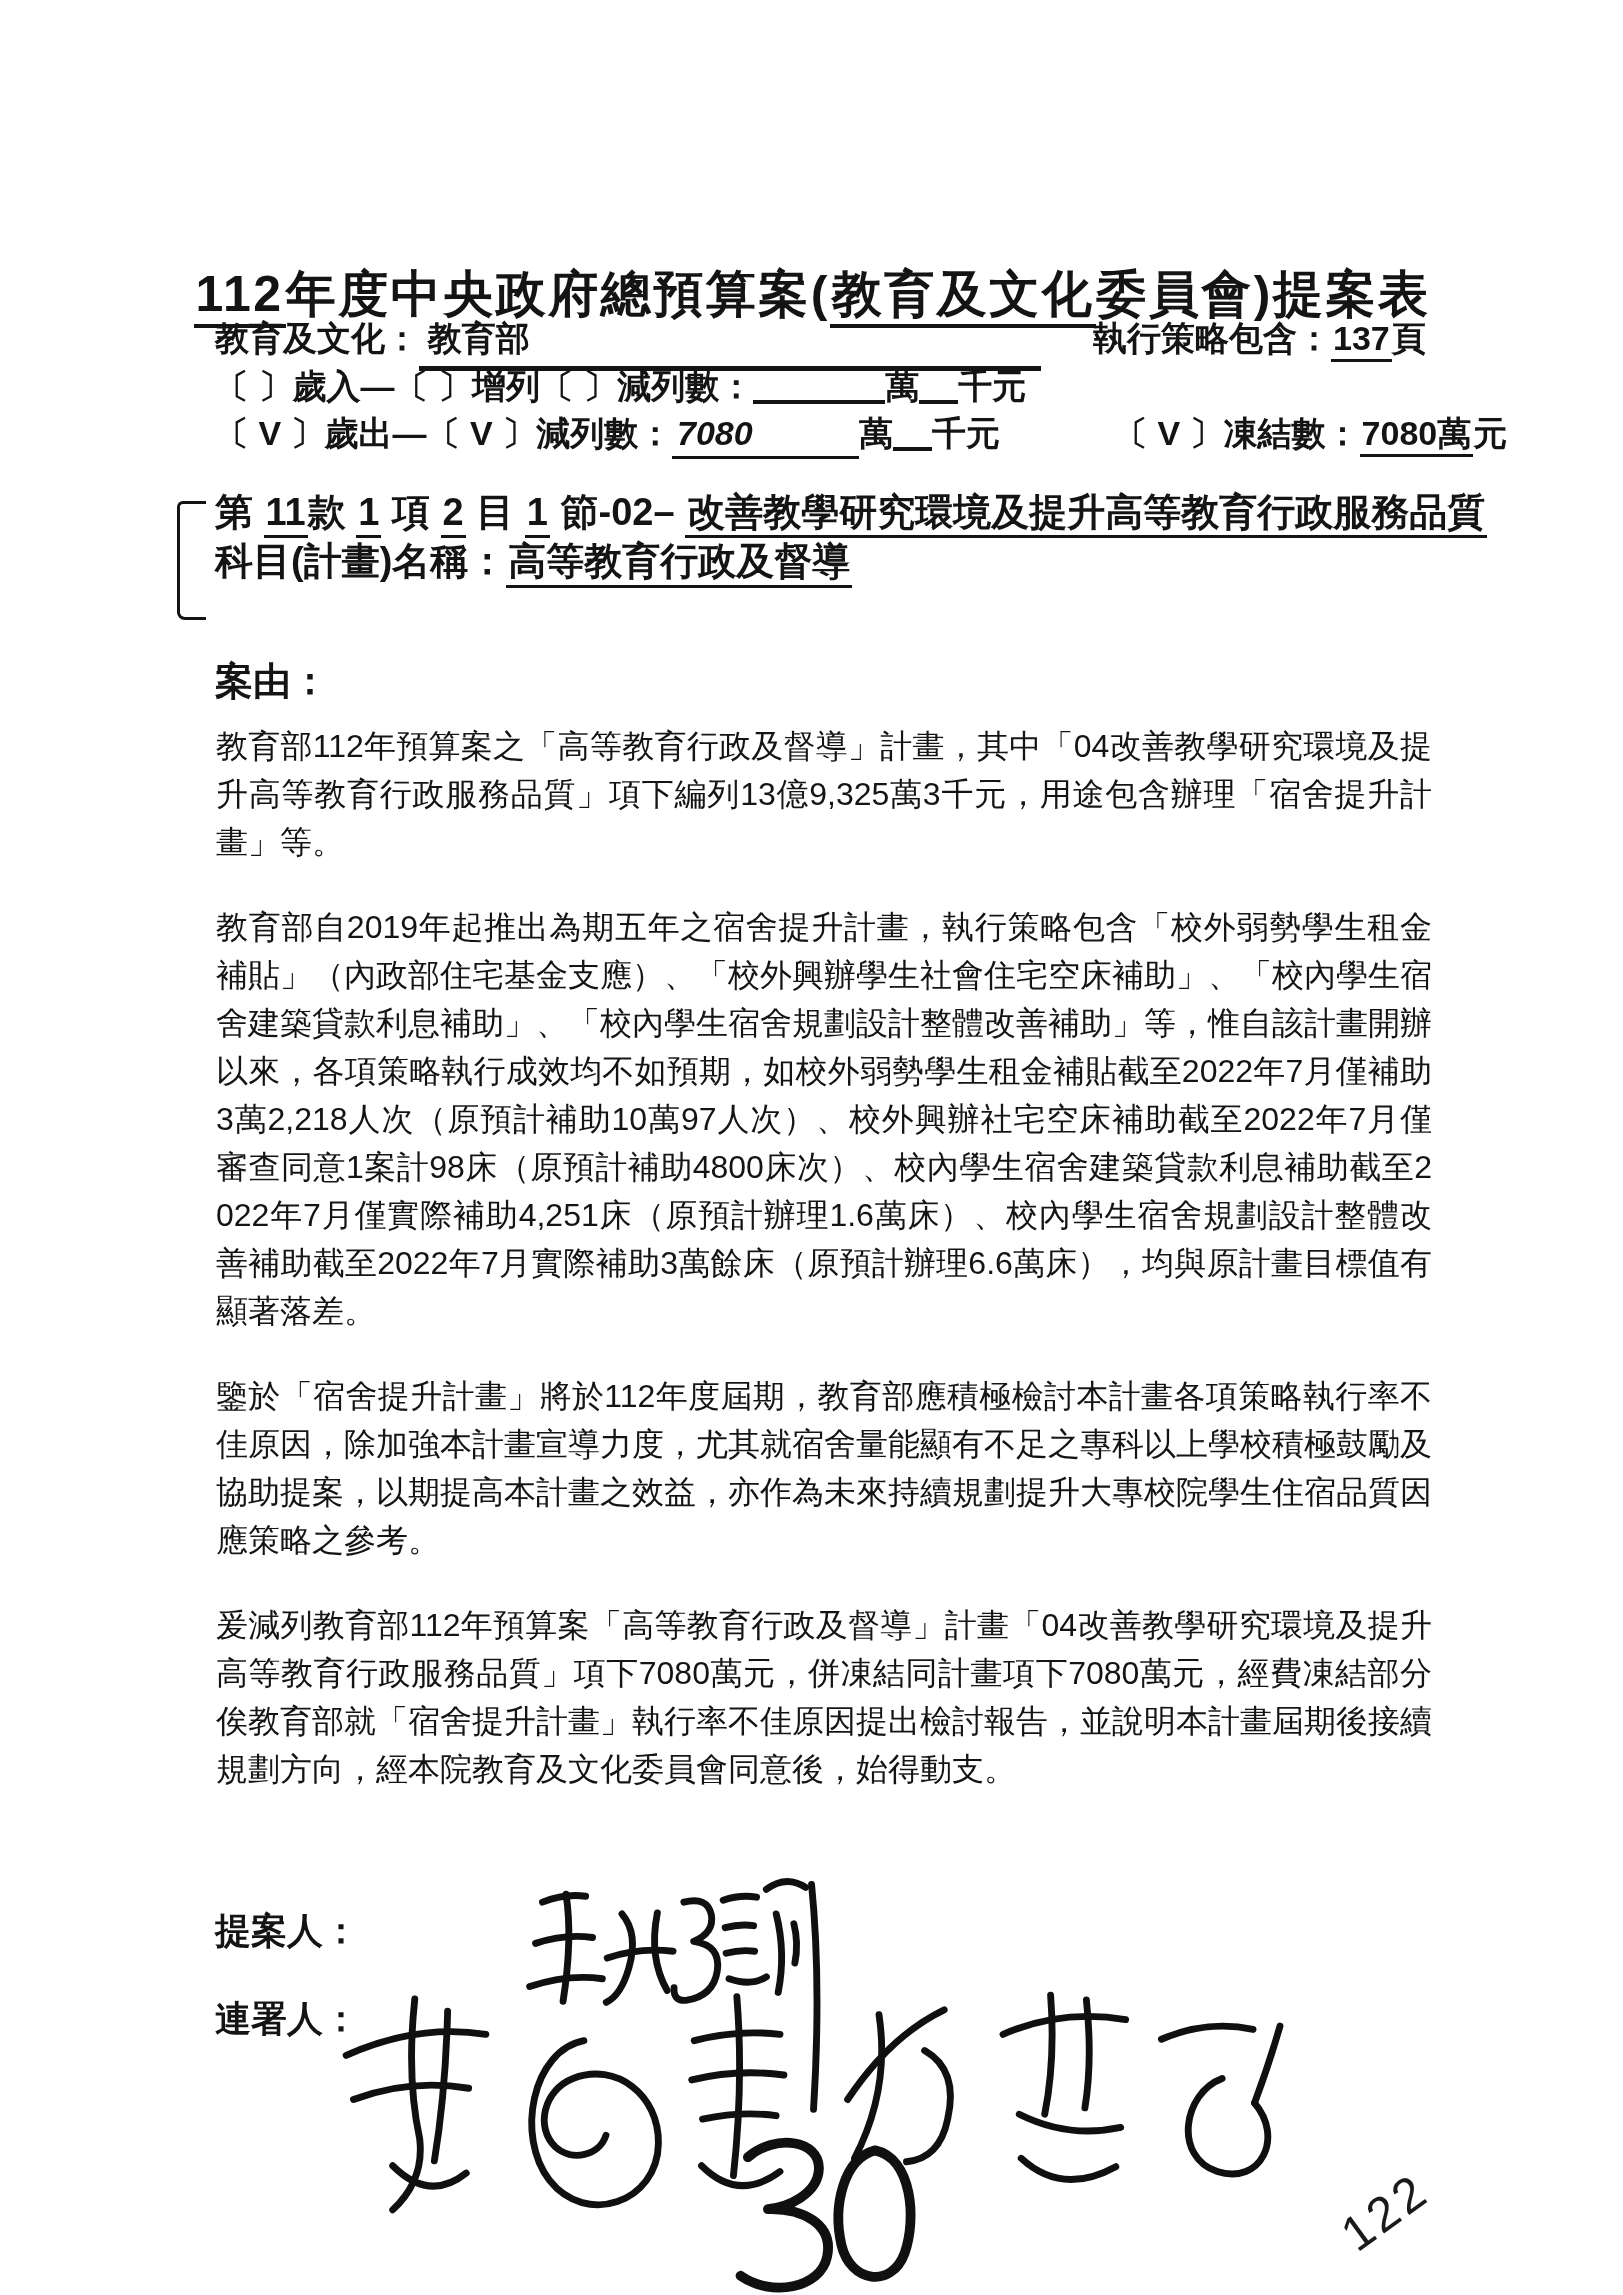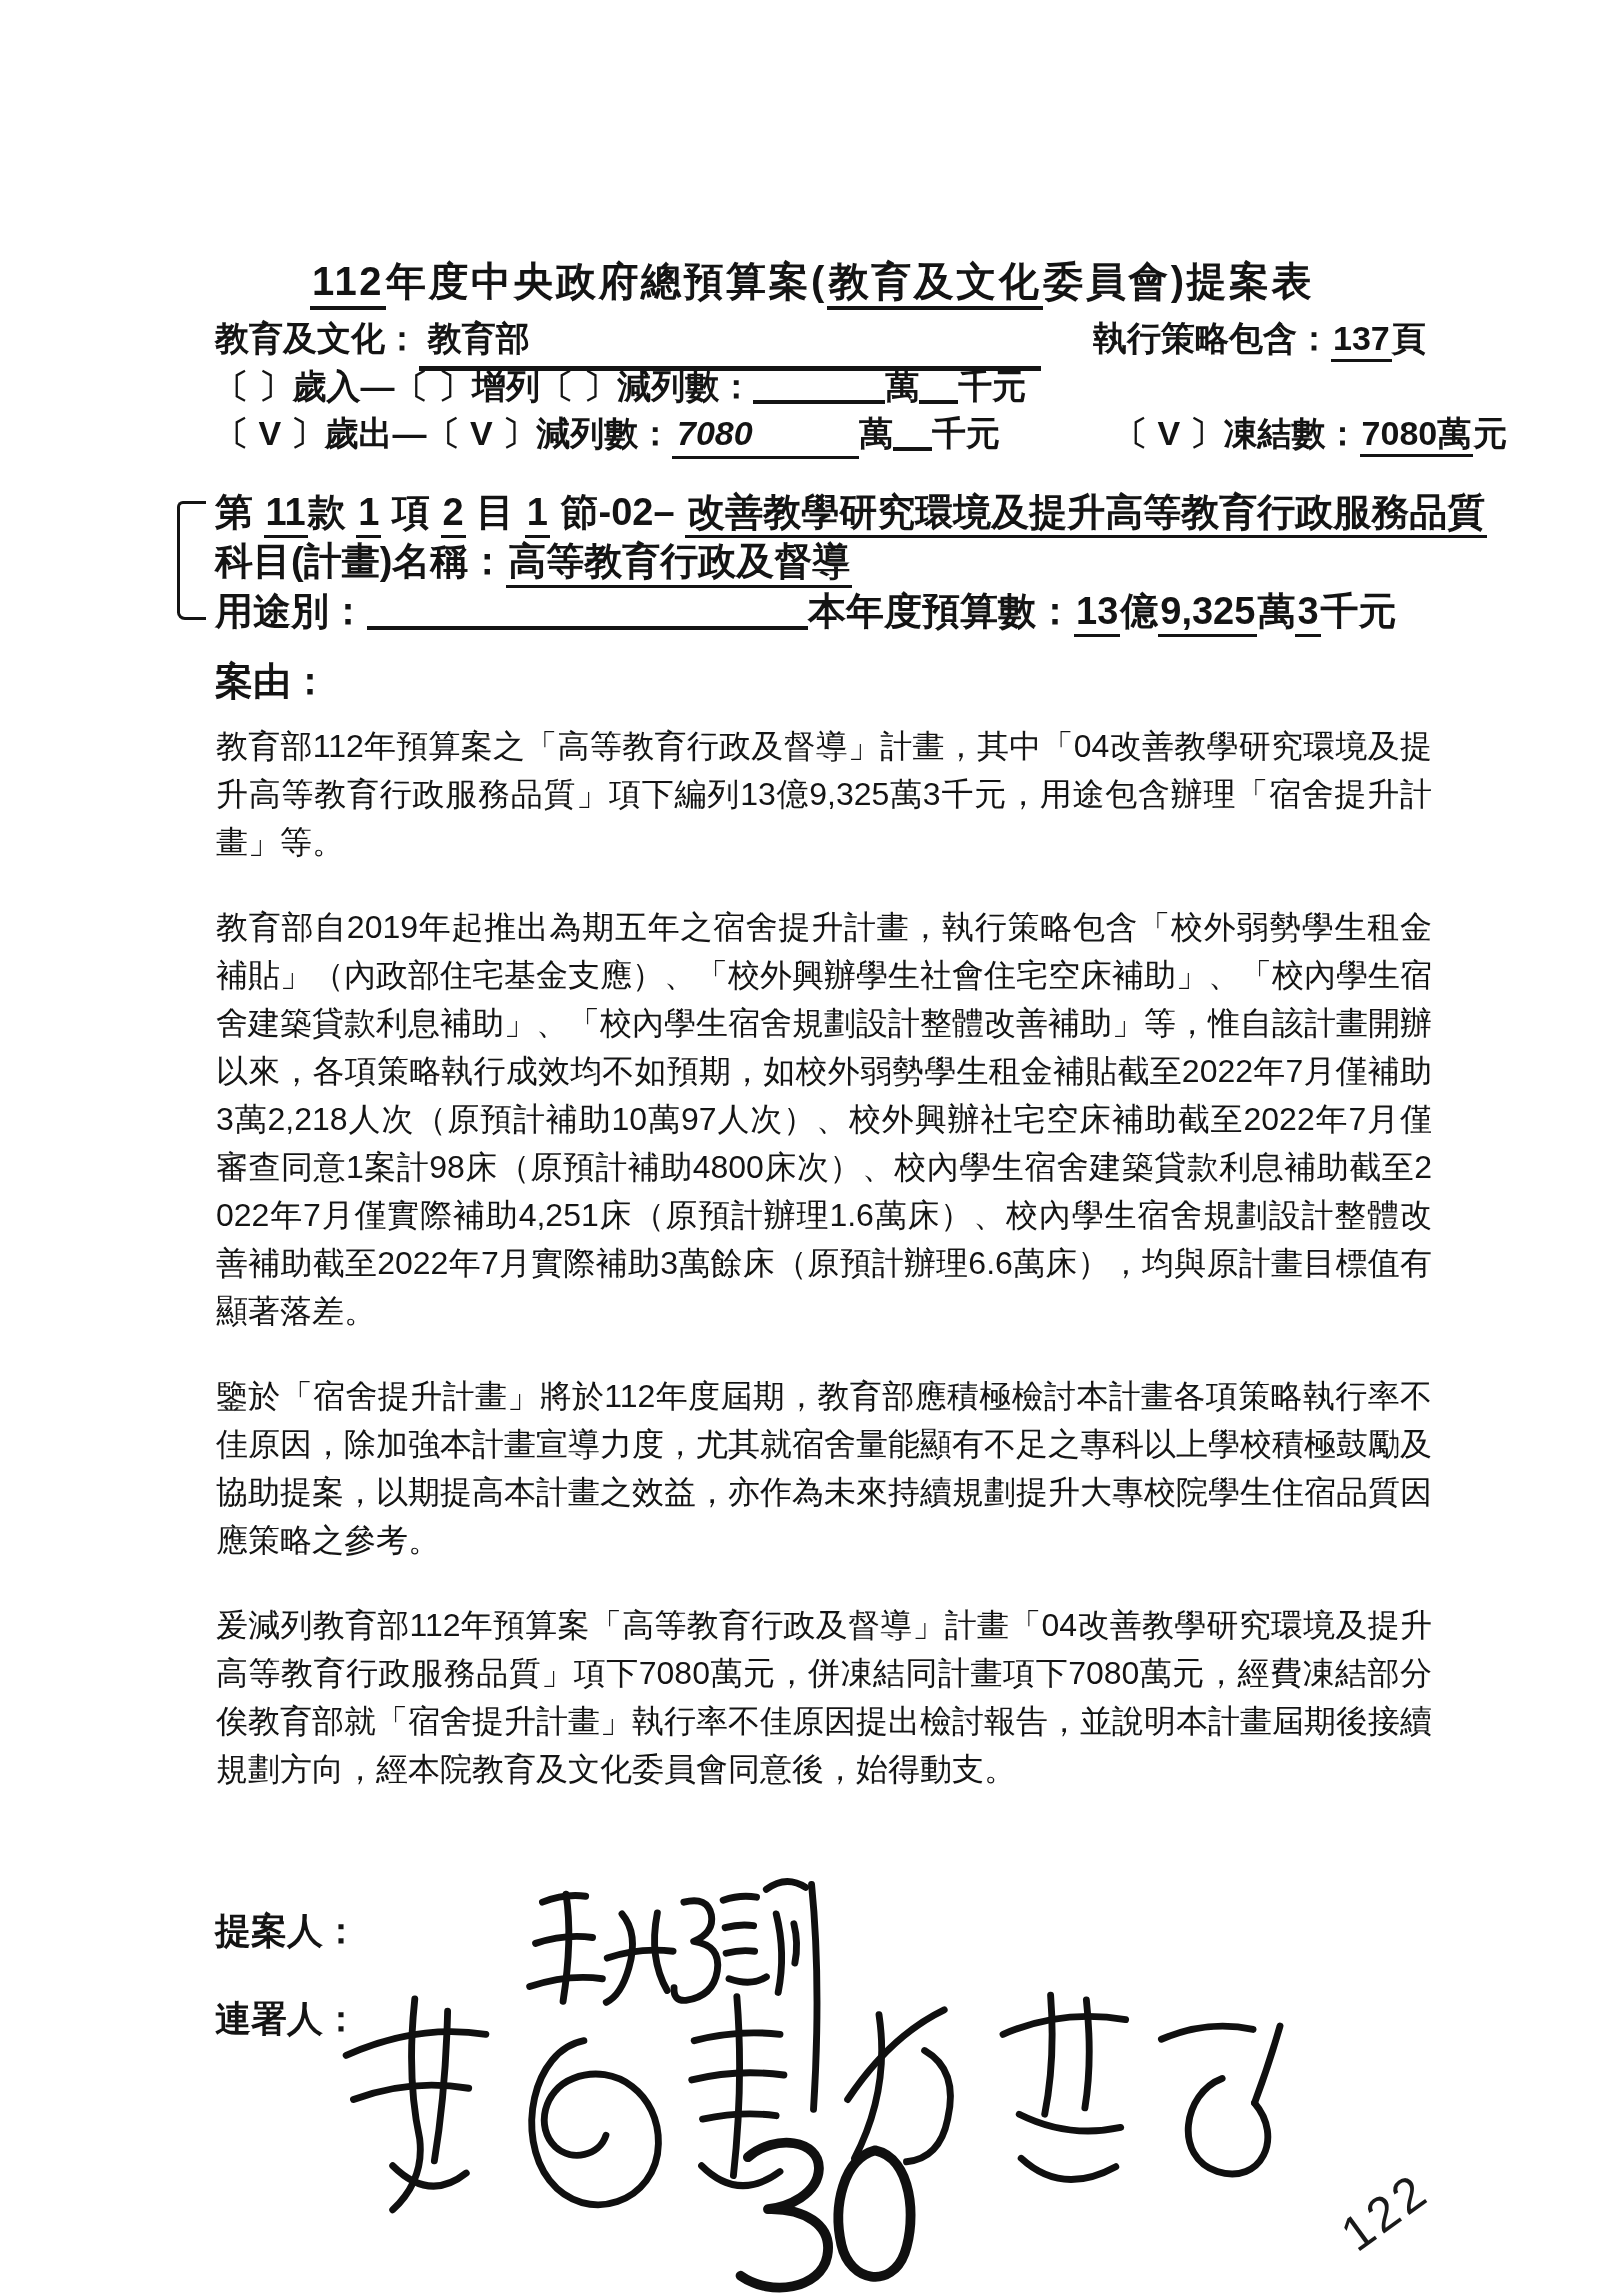--- a/index.html
+++ b/index.html
@@ -4,21 +4,21 @@
 <style>
   html,body{margin:0;padding:0;background:#e8e8e8;}
   #page{position:relative;width:1624px;height:2295px;background:#ffffff;
         color:#141414;font-family:"Liberation Sans","DejaVu Sans",sans-serif;overflow:hidden;}
   
   .u{display:inline-block;border-bottom:3.4px solid #141414;padding:0 2px 2.5px 2px;line-height:1.05;}
   .u-thick{border-bottom-width:4.9px;}
   
   .blank{display:inline-block;border-bottom:4.4px solid #141414;height:0.85em;vertical-align:-5.9px;}
   #title{position:absolute;top:227px;left:0;width:100%;text-align:center;
-         font-size:40px;font-weight:700;letter-spacing:2.5px;white-space:nowrap;}
+         font-size:50px;font-weight:700;letter-spacing:2.5px;white-space:nowrap;}
   #title .u{border-bottom-width:4.4px;padding-bottom:3.9px;}
   .hrow{position:absolute;left:215px;font-size:34px;font-weight:700;white-space:nowrap;}
   #unit-row{top:316px;width:1285px;}
   .unit-value-cell{display:inline-block;width:613px;border-bottom:5.4px solid #141414;
                    padding:0 0 3.9px 8.8px;}
   #page-ref{position:absolute;left:878px;top:0;}
   #revenue-row{top:364px;}
   #expenditure-row{top:411px;width:1413px;}
   .amount-cell{display:inline-block;min-width:177px;text-align:left;
                border-bottom:3.9px solid #141414;padding:0 4.9px 2.5px 4.9px;font-style:italic;}
@@ -67,21 +67,20 @@
     <span>〔 V 〕歲出—〔 V 〕減列數：</span><span class="amount-cell">7080</span><span>萬</span><span class="blank" style="width:39px"></span><span>千元</span>
     <span id="freeze-group">
       <span>〔 V 〕凍結數：</span><span class="u">7080萬</span><span>元</span>
     </span>
   </div>
 
   <div id="subject-block">
     <span id="subject-bracket"></span>
     <div><span>第 </span><span class="u">11</span><span>款 </span><span class="u">1</span><span> 項 </span><span class="u">2</span><span> 目 </span><span class="u">1</span><span> 節-02– </span><span class="u">改善教學研究環境及提升高等教育行政服務品質</span></div>
     <div><span>科目(計畫)名稱：</span><span class="u">高等教育行政及督導</span></div>
-    <div><span>用途別：</span><span class="blank usage-blank"></span><span>本年度預算數：</span><span class="u">13</span><span>億</span><span class="u">9,325</span><span>萬</span><span class="u">3</span><span>千元</span></div>
   </div>
 
   <div id="case-label">案由：</div>
 
   <div id="body-text">
     <p>教育部112年預算案之「高等教育行政及督導」計畫，其中「04改善教學研究環境及提升高等教育行政服務品質」項下編列13億9,325萬3千元，用途包含辦理「宿舍提升計畫」等。</p>
     <p>教育部自2019年起推出為期五年之宿舍提升計畫，執行策略包含「校外弱勢學生租金補貼」（內政部住宅基金支應）、「校外興辦學生社會住宅空床補助」、「校內學生宿舍建築貸款利息補助」、「校內學生宿舍規劃設計整體改善補助」等，惟自該計畫開辦以來，各項策略執行成效均不如預期，如校外弱勢學生租金補貼截至2022年7月僅補助3萬2,218人次（原預計補助10萬97人次）、校外興辦社宅空床補助截至2022年7月僅審查同意1案計98床（原預計補助4800床次）、校內學生宿舍建築貸款利息補助截至2022年7月僅實際補助4,251床（原預計辦理1.6萬床）、校內學生宿舍規劃設計整體改善補助截至2022年7月實際補助3萬餘床（原預計辦理6.6萬床），均與原計畫目標值有顯著落差。</p>
     <p>鑒於「宿舍提升計畫」將於112年度屆期，教育部應積極檢討本計畫各項策略執行率不佳原因，除加強本計畫宣導力度，尤其就宿舍量能顯有不足之專科以上學校積極鼓勵及協助提案，以期提高本計畫之效益，亦作為未來持續規劃提升大專校院學生住宿品質因應策略之參考。</p>
     <p>爰減列教育部112年預算案「高等教育行政及督導」計畫「04改善教學研究環境及提升高等教育行政服務品質」項下7080萬元，併凍結同計畫項下7080萬元，經費凍結部分俟教育部就「宿舍提升計畫」執行率不佳原因提出檢討報告，並說明本計畫屆期後接續規劃方向，經本院教育及文化委員會同意後，始得動支。</p>
   </div>

